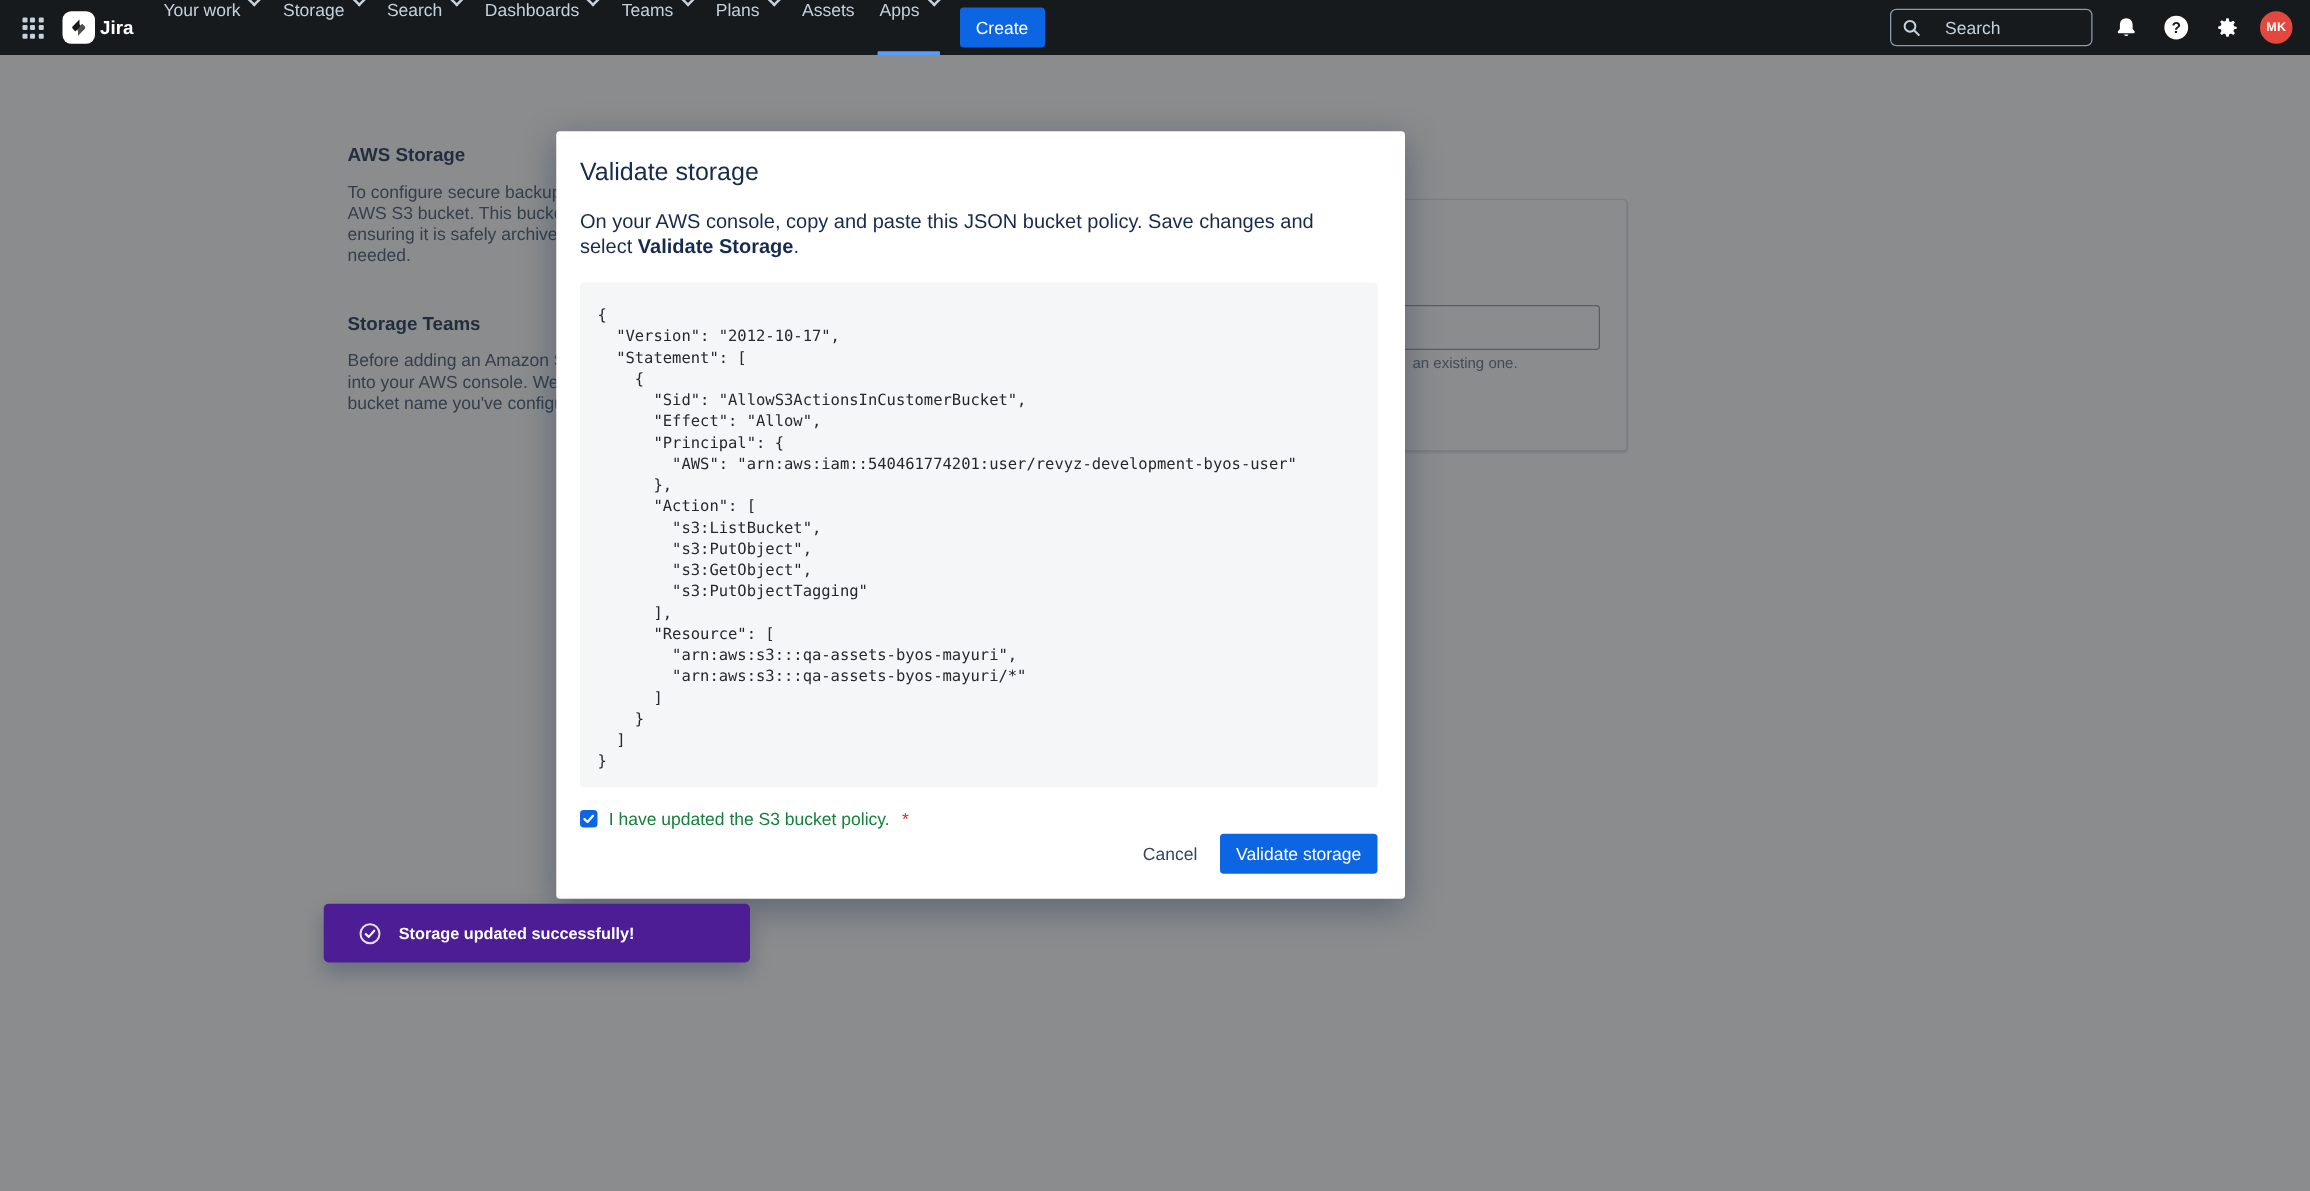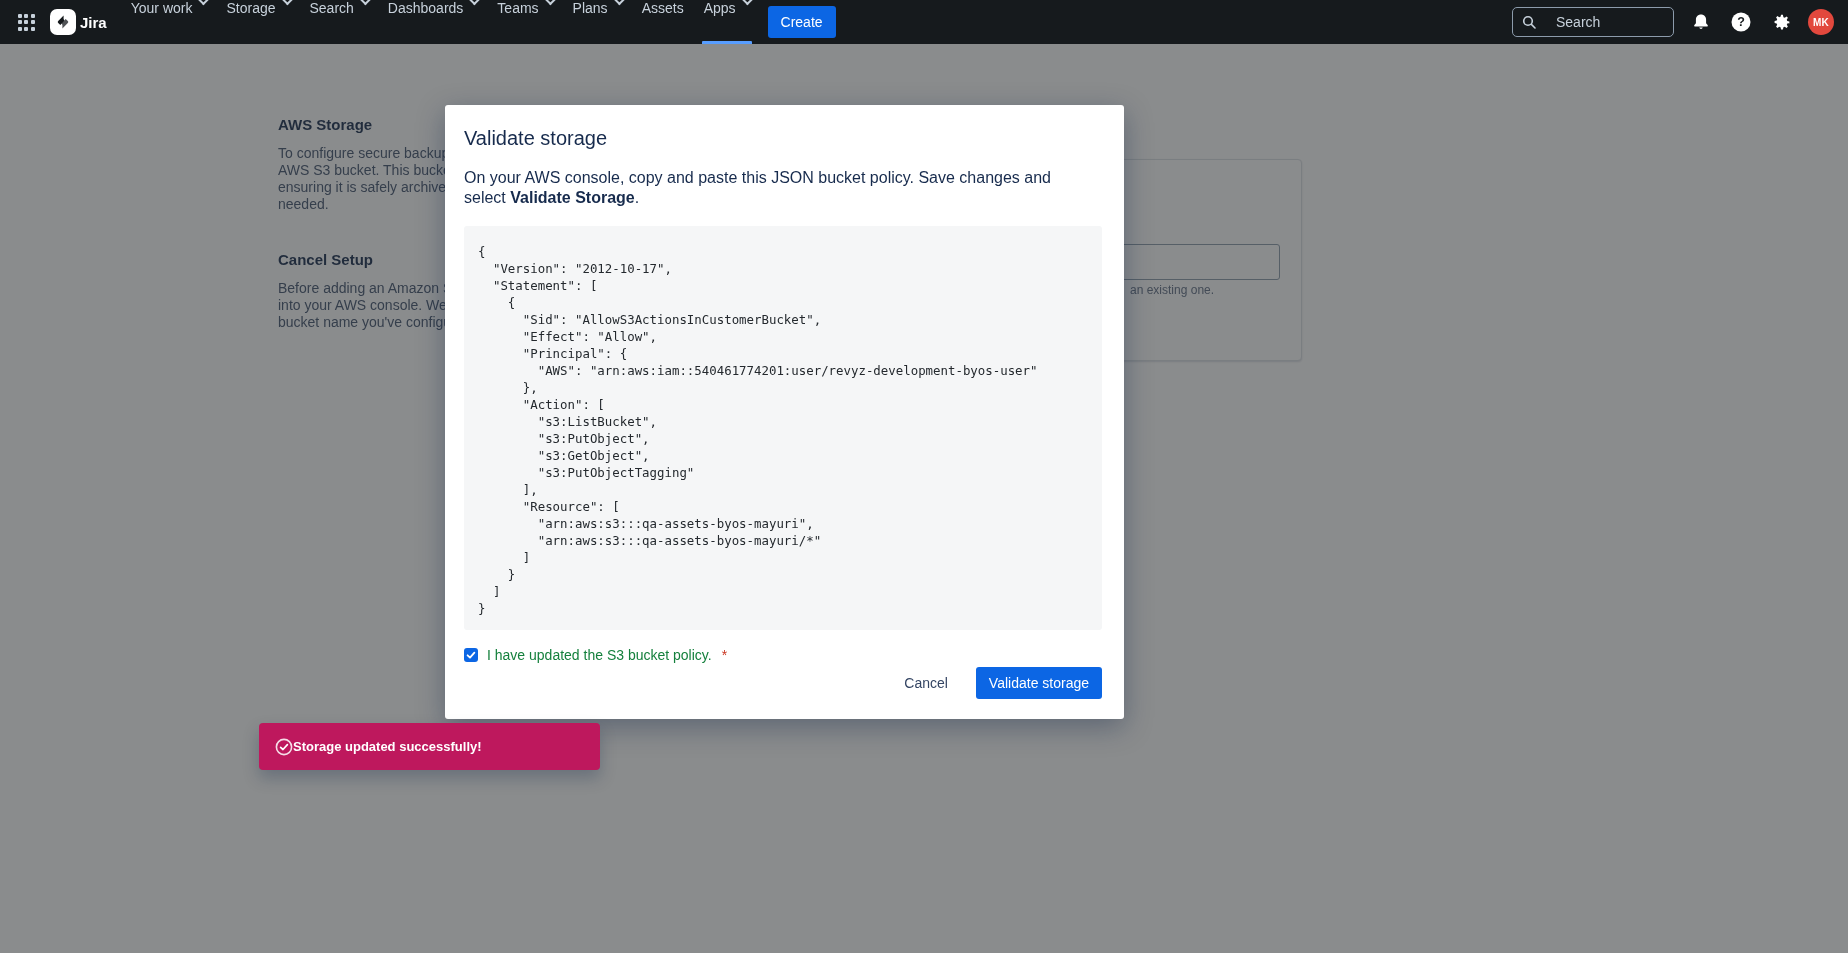--- a/index.html
+++ b/index.html
@@ -69,32 +69,32 @@
   .modal-desc b { font-weight:700; }
   .code-block { width:638px; height:404px; background:#F5F6F7; border-radius:3px;
     padding:17px 14px; overflow:hidden; }
   .code-block pre { font-family:"DejaVu Sans Mono", monospace; font-size:12.4px;
     line-height:17px; color:#24292E; }
   .check-row { display:flex; align-items:center; gap:9px; margin-top:17px; }
   .checkbox { width:14px; height:14px; background:#0C66E4; border-radius:3px;
     display:flex; align-items:center; justify-content:center; cursor:pointer; flex:0 0 auto; }
   .check-label { font-size:14px; color:#15803d; cursor:pointer; }
   .req { color:#CA3521; font-size:14px; margin-left:1px; }
-  .modal-footer { margin-top:auto; display:flex; justify-content:flex-end; align-items:center; gap:14px; }
+  .modal-footer { margin-top:auto; display:flex; justify-content:flex-end; align-items:center; gap:4px; }
   .btn-subtle { height:32px; padding:0 14px; background:transparent; border:none; border-radius:3px;
     color:#344563; font-size:14px; font-weight:500; cursor:pointer;
     font-family:"Liberation Sans", sans-serif; }
   .btn-primary { height:32px; padding:0 13px; background:#0C66E4; border:none; border-radius:3px;
     color:#fff; font-size:14px; font-weight:500; cursor:pointer;
     font-family:"Liberation Sans", sans-serif; }
 
   
   .toast { position:absolute; left:259px; top:723px; width:341px; height:47px; z-index:40;
-    background:#be185d; border-radius:4px; display:flex; align-items:center; 
-    padding:0 16px; box-shadow:0 8px 16px rgba(9,30,66,.25); }
+    background:#4c1d95; border-radius:4px; display:flex; align-items:center; gap:14px;
+    padding:0 28px; box-shadow:0 8px 16px rgba(9,30,66,.25); }
   .toast-text { color:#fff; font-size:13px; font-weight:600; }
 </style>
 </head>
 <body>
 
 <nav class="topnav">
   <div class="nav-left">
     <div class="appswitcher">
       <div class="grid9">
           <i></i>
@@ -188,21 +188,21 @@
       <div class="section">
         <div class="sec-title">AWS Storage</div>
         <div class="sec-body">
           <div>To configure secure backup acce</div>
           <div>AWS S3 bucket. This bucket will</div>
           <div>ensuring it is safely archived and</div>
           <div>needed.</div>
         </div>
       </div>
       <div class="section">
-        <div class="sec-title">Cancel Setup</div>
+        <div class="sec-title">Storage Teams</div>
         <div class="sec-body">
           <div>Before adding an Amazon S3 st</div>
           <div>into your AWS console. We'll cre</div>
           <div>bucket name you've configured</div>
         </div>
       </div>
     </div>
   <div class="side-card"></div>
   <div class="side-input"></div>
   <div class="side-hint">an existing one.</div>

